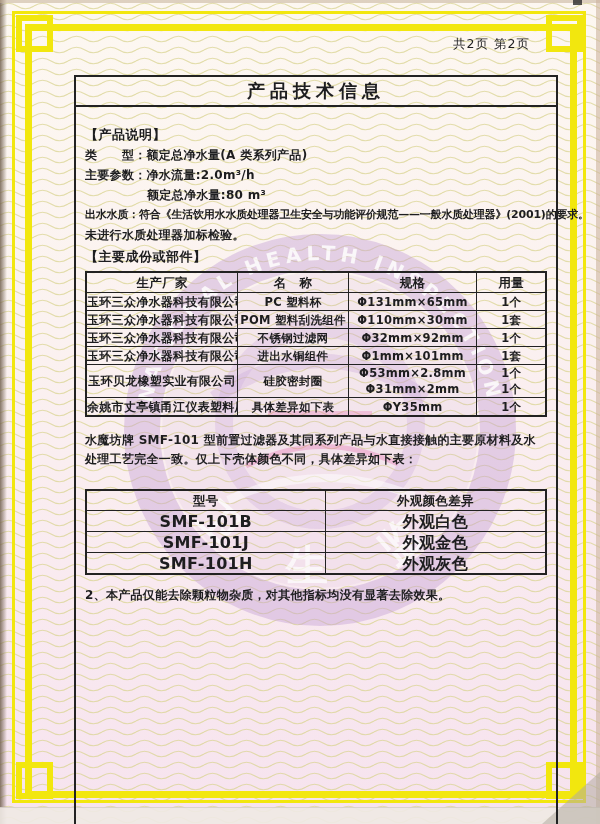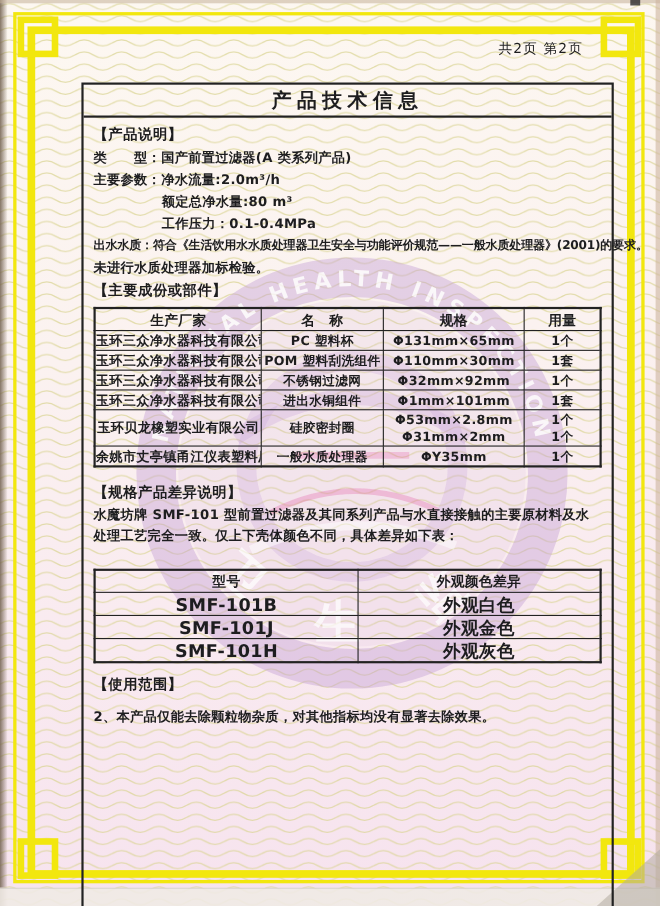--- a/index.html
+++ b/index.html
@@ -29,21 +29,21 @@
   .knot.tl{left:16px;top:15px;} .knot.tr{right:17px;top:15px;}
   .knot.bl{left:16px;bottom:25px;} .knot.br{right:17px;bottom:25px;}
   
   .seal{position:absolute;left:118px;top:228px;opacity:.85;}
   
   .page-info{position:absolute;right:70px;top:36px;font-size:12.5px;font-weight:normal;letter-spacing:1px;}
   
   .doc{position:absolute;left:74px;top:75px;width:484px;height:782px;border:2px solid var(--ink);box-sizing:border-box;}
   .title-row{height:28px;border-bottom:2px solid var(--ink);display:flex;align-items:center;justify-content:center;
     font-size:18px;font-weight:bold;letter-spacing:5px;}
-  .body{padding:6px 9px 0 9px;font-size:12px;font-weight:600;line-height:20px;letter-spacing:.3px;}
+  .body{padding:18px 9px 0 9px;font-size:12px;font-weight:600;line-height:20px;letter-spacing:.3px;}
   .heading{font-size:13px;font-weight:bold;letter-spacing:.5px;line-height:20px;}
   .line{line-height:20px;}
   .indent{padding-left:62px;}
   .longline{font-size:11px;letter-spacing:-.2px;white-space:nowrap;}
   
   table{width:100%;border-collapse:collapse;table-layout:fixed;}
   .t1{margin-top:4px;border:2px solid var(--ink);}
   .t1 th,.t1 td{border:1px solid var(--ink);text-align:center;vertical-align:middle;padding:0;
     font-weight:700;font-size:11.5px;height:17px;line-height:16px;overflow:hidden;white-space:nowrap;}
   .t1 th{font-size:12.5px;height:19px;}
@@ -106,24 +106,23 @@
   <div class="corner-curl"></div>
   <div class="mark-tr"></div>
 
   <div class="page-info">共2页  第2页</div>
 
   <div class="doc">
     <div class="title-row">产品技术信息</div>
     <div class="body">
 
       <div class="heading">【产品说明】</div>
-      <div class="line">类　　型：国产前置过滤器(A 类系列产品)</div>
+      <div class="line">类　　型：额定总净水量(A 类系列产品)</div>
       <div class="line">主要参数：净水流量:2.0m³/h</div>
       <div class="line indent">额定总净水量:80 m³</div>
-      <div class="line indent">工作压力：0.1-0.4MPa</div>
       <div class="line longline">出水水质：符合《生活饮用水水质处理器卫生安全与功能评价规范——一般水质处理器》(2001)的要求。</div>
       <div class="line">未进行水质处理器加标检验。</div>
 
       <div class="heading" style="margin-top:2px;">【主要成份或部件】</div>
       <table class="t1">
         <colgroup>
             <col style="width:33%">
             <col style="width:24%">
             <col style="width:28%">
             <col style="width:15%">
@@ -166,29 +165,28 @@
             <div>Φ53mm×2.8mm</div>
             <div>Φ31mm×2mm</div>
           </td>
           <td class="dbl">
             <div>1个</div>
             <div>1个</div>
           </td>
         </tr>
         <tr>
           <td class="maker">余姚市丈亭镇甬江仪表塑料厂</td>
-          <td>一般水质处理器</td>
+          <td>具体差异如下表</td>
           <td>ΦY35mm</td>
           <td>1个</td>
         </tr>
       </tbody>
         </table>
 
       <div class="sec-spec">
-        <div class="heading">【规格产品差异说明】</div>
         <div class="para">水魔坊牌 SMF-101 型前置过滤器及其同系列产品与水直接接触的主要原材料及水处理工艺完全一致。仅上下壳体颜色不同，具体差异如下表：</div>
         <table class="t2">
           <colgroup>
               <col style="width:52%">
               <col style="width:48%">
             </colgroup>
           <tbody>
               <tr>
             <th>型号</th>
             <th>外观颜色差异</th>
@@ -203,21 +201,20 @@
           </tr>
           <tr>
             <td>SMF-101H</td>
             <td>外观灰色</td>
           </tr>
         </tbody>
           </table>
       </div>
 
       <div class="sec-usage">
-        <div class="heading">【使用范围】</div>
       </div>
 
       <div class="sec-notes">
         <div class="line">2、本产品仅能去除颗粒物杂质，对其他指标均没有显著去除效果。</div>
       </div>
 
     </div>
   </div>
 
 </div>

